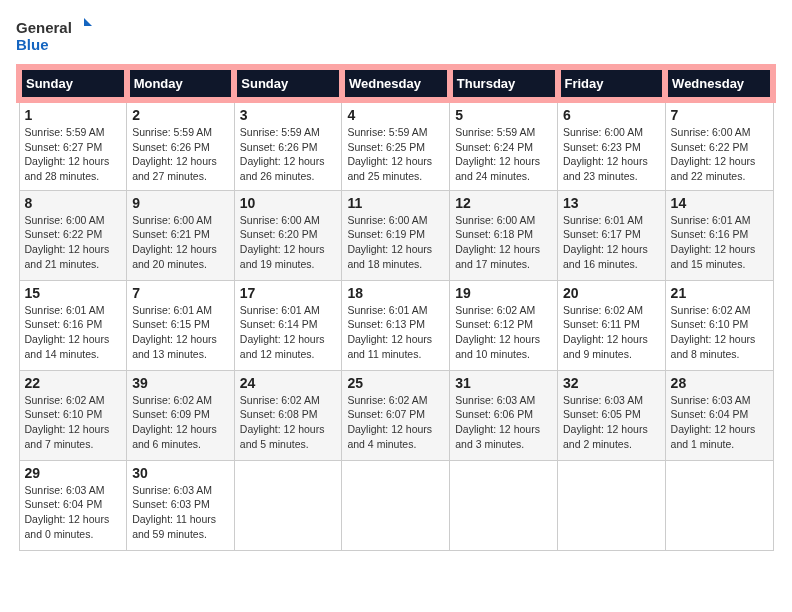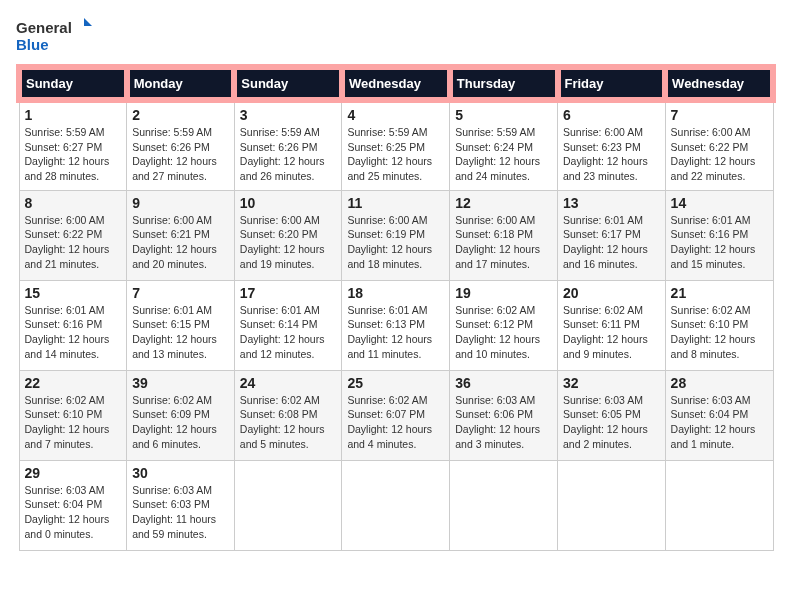--- a/index.html
+++ b/index.html
@@ -275,21 +275,21 @@
 and 5 minutes.</div>
         </td>
         <td>
           <span class="day-num">25</span>
           <div class="day-info" style="white-space: pre-line;">Sunrise: 6:02 AM
 Sunset: 6:07 PM
 Daylight: 12 hours
 and 4 minutes.</div>
         </td>
         <td>
-          <span class="day-num">36</span>
+          <span class="day-num">31</span>
           <div class="day-info" style="white-space: pre-line;">Sunrise: 6:03 AM
 Sunset: 6:06 PM
 Daylight: 12 hours
 and 3 minutes.</div>
         </td>
         <td>
           <span class="day-num">32</span>
           <div class="day-info" style="white-space: pre-line;">Sunrise: 6:03 AM
 Sunset: 6:05 PM
 Daylight: 12 hours

